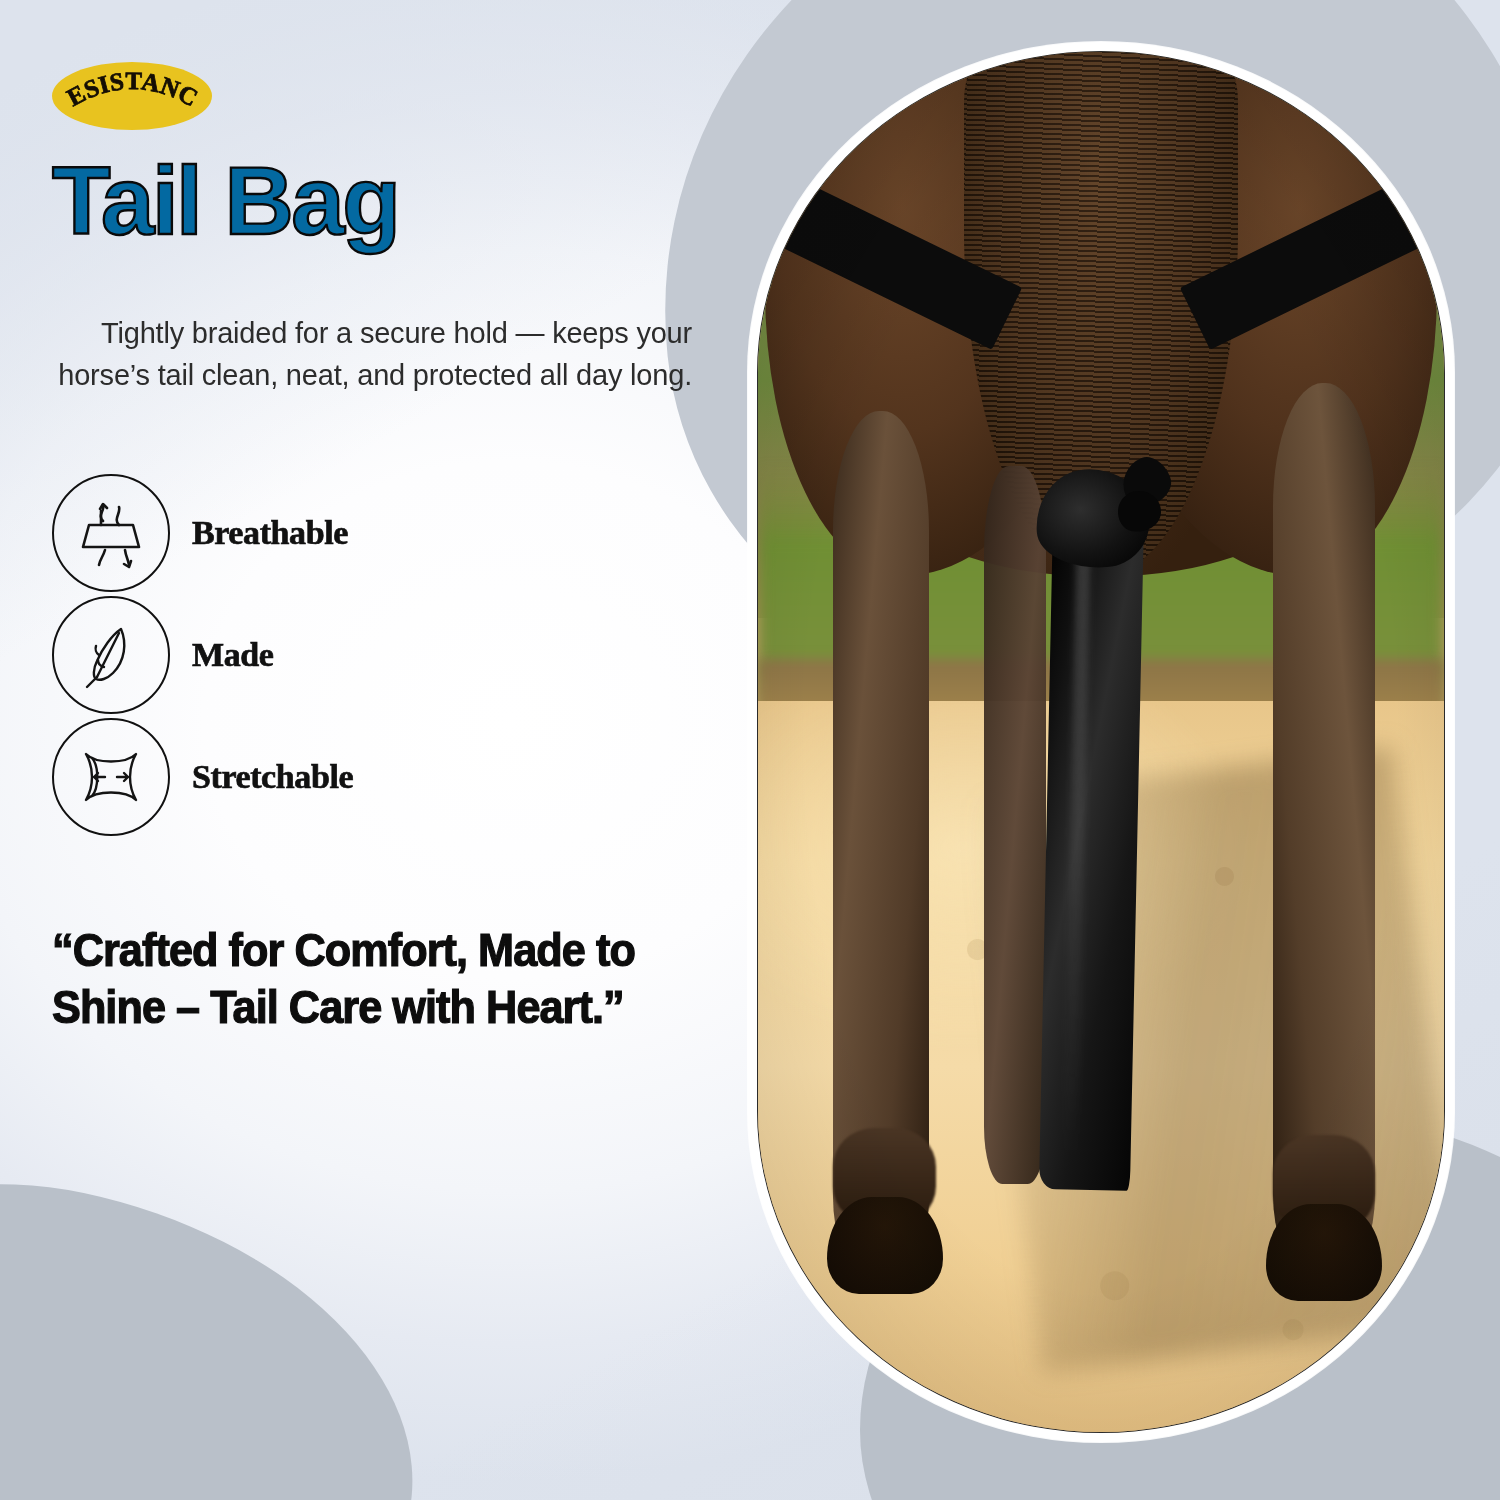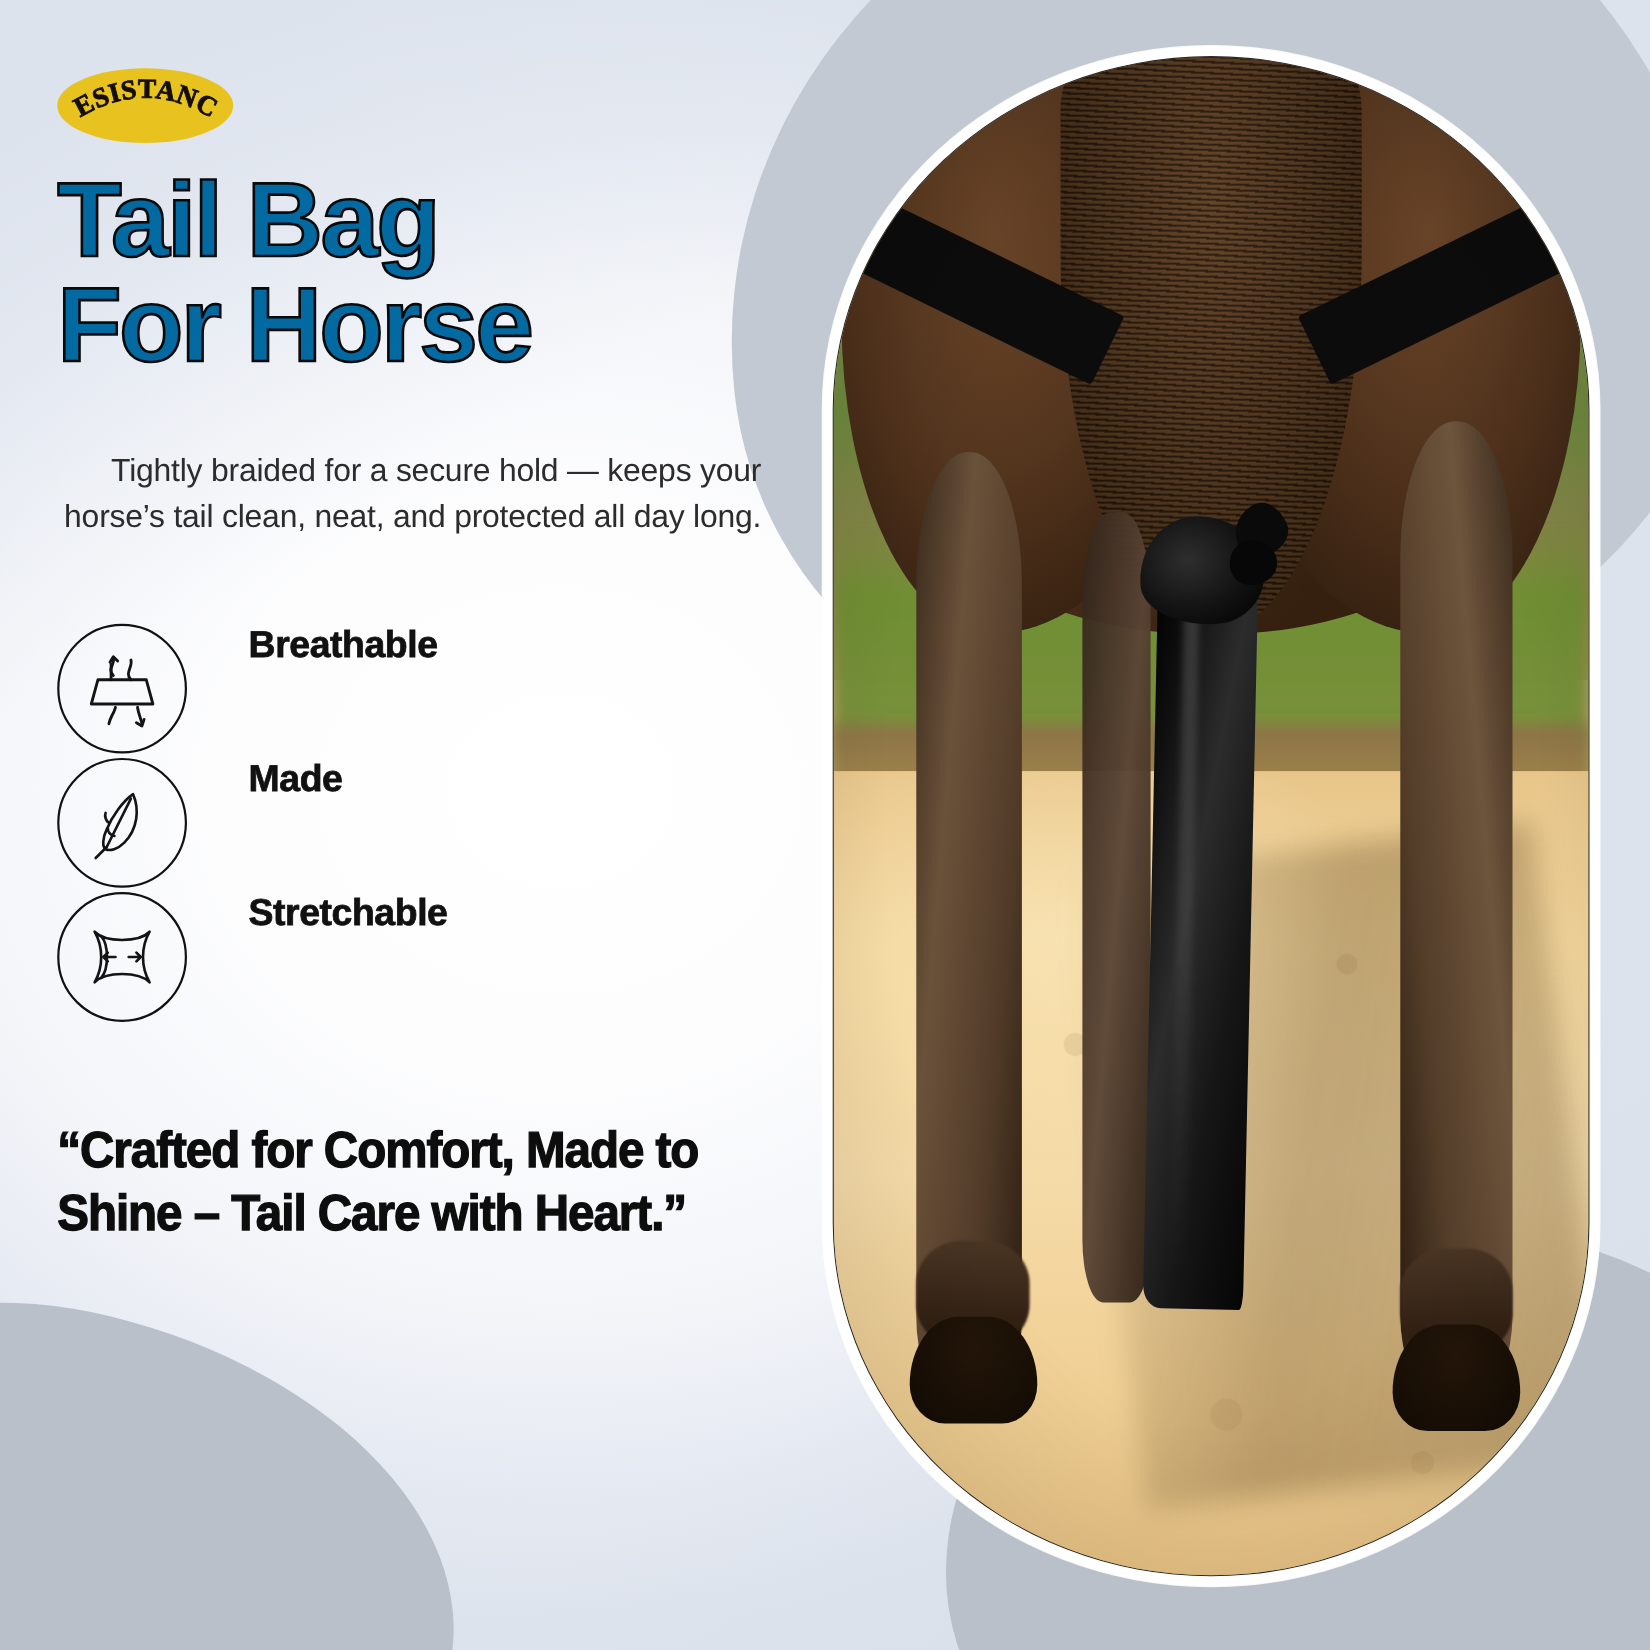--- a/index.html
+++ b/index.html
@@ -101,22 +101,24 @@
     color:#2c2c2c;
     max-width:640px;
     letter-spacing:-0.2px;
     text-align:right;
   }
 
   
   .features{ margin-top:76px; }
   .feature{
     display:flex;
-    gap:56px;
+    align-items:center;
+    gap:22px;
     height:122px;
+    font-family:Liberation Serif, serif;
   }
   .f-icon{
     flex:0 0 auto;
     width:118px; height:118px;
     border-radius:50%;
     border:2.6px solid #111;
     display:flex; align-items:center; justify-content:center;
     background:transparent;
   }
   .f-label{
@@ -365,21 +367,20 @@
           </defs>
           <text font-family="Liberation Serif, serif" font-size="25" font-weight="bold" fill="#140e04" stroke="#140e04" stroke-width="0.8" letter-spacing="0.4">
             <textPath href="#arcpath" startOffset="50%" text-anchor="middle">RESISTANCE</textPath>
           </text>
         </svg>
       </div>
     </div>
 
     <h1 class="headline">
       <span>Tail Bag</span>
-      <span>For Horse</span>
     </h1>
 
     <p class="subtext">Tightly braided for a secure hold — keeps your horse’s tail clean, neat, and protected all day long.</p>
 
     <div class="features">
 
       <div class="feature">
         <div class="f-icon">
           <svg width="76" height="76" viewBox="0 0 76 76" fill="none" stroke="#141414" stroke-width="2.6" stroke-linecap="round" stroke-linejoin="round">
             <path d="M16 30 L60 30 L66 52 L10 52 Z"></path>

